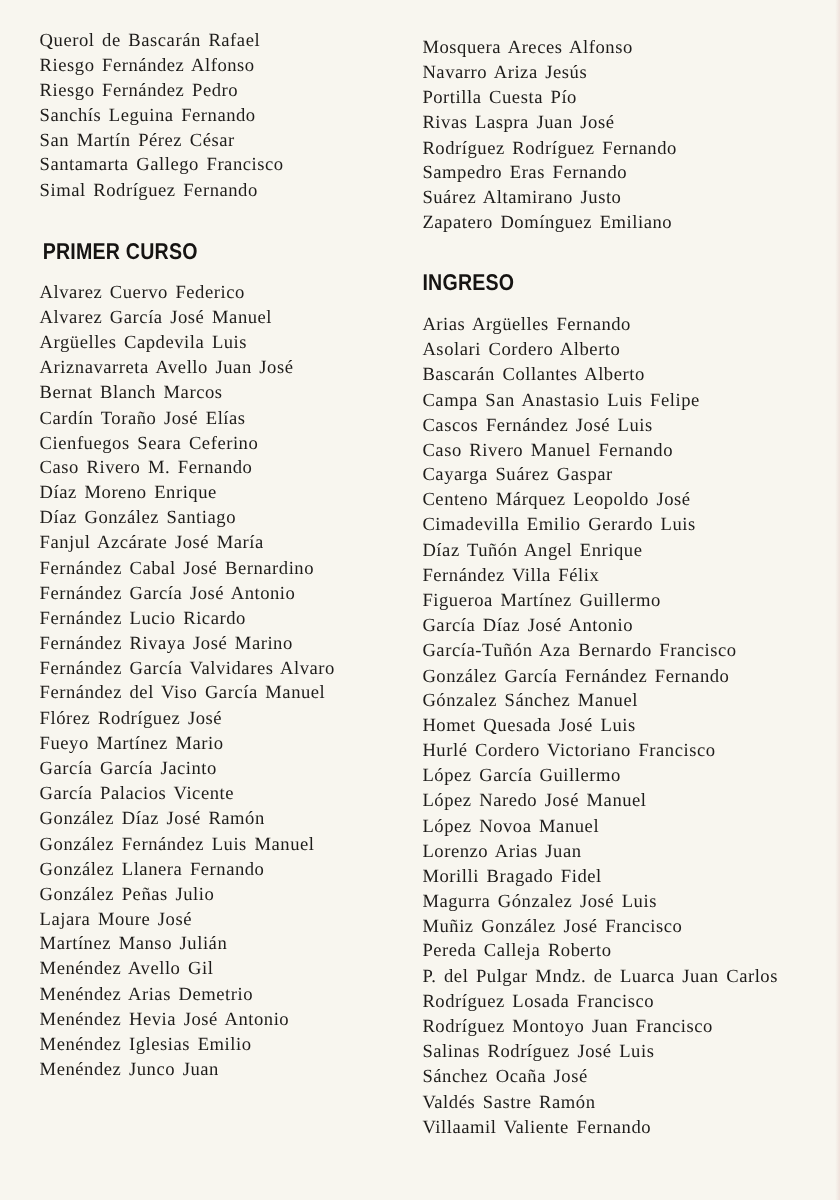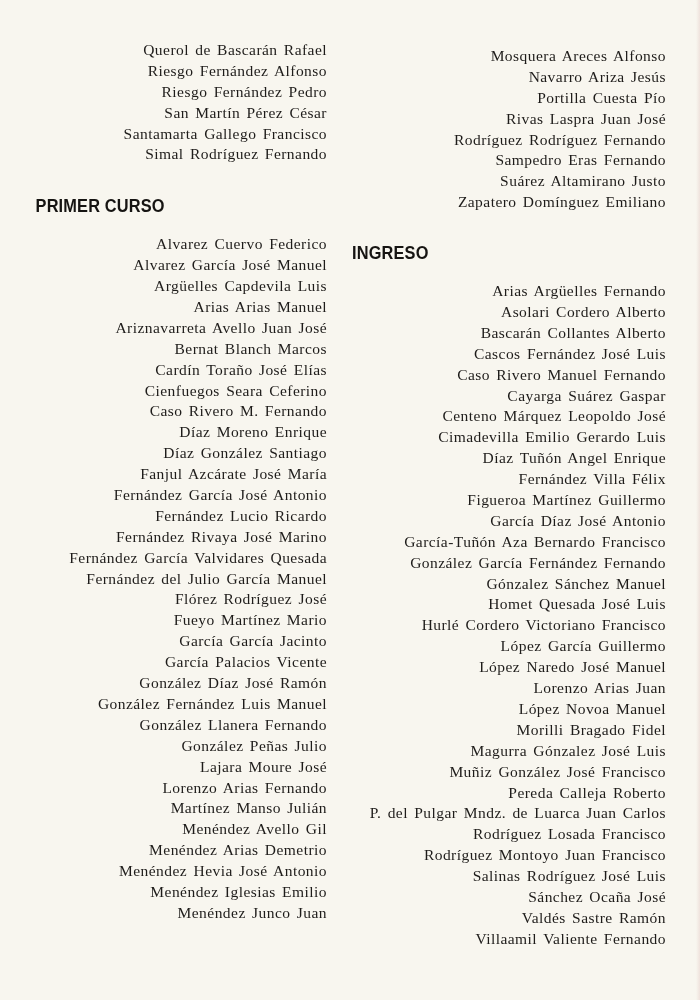--- a/index.html
+++ b/index.html
@@ -30,65 +30,65 @@
       font-weight: bold;
       font-size: 19px;
       letter-spacing: 0.2px;
       transform: scaleX(0.86);
       transform-origin: left center;
       color: #161412;
       height: 24px; line-height: 24px;
     }
     .col-left .heading { margin-top: 29px; margin-bottom: 11px; padding-left: 3px; }
     .col-right .heading { margin-top: 28px; margin-bottom: 12px; }
-    .list { margin: 16px; padding: 0; list-style: none; text-align: right; }
+    .list { margin: 0; padding: 0; list-style: none; }
   </style>
 </head>
 <body>
 
 <div class="page-edge"></div>
 
 <div class="col col-left">
   <ul class="list">
       <li class="name">Querol de Bascarán Rafael</li>
       <li class="name">Riesgo Fernández Alfonso</li>
       <li class="name">Riesgo Fernández Pedro</li>
+      <li class="name">Sanchís Leguina Fernando</li>
       <li class="name">San Martín Pérez César</li>
       <li class="name">Santamarta Gallego Francisco</li>
       <li class="name">Simal Rodríguez Fernando</li>
     </ul>
   <div class="heading">PRIMER CURSO</div>
   <ul class="list">
       <li class="name">Alvarez Cuervo Federico</li>
       <li class="name">Alvarez García José Manuel</li>
       <li class="name">Argüelles Capdevila Luis</li>
-      <li class="name">Arias Arias Manuel</li>
       <li class="name">Ariznavarreta Avello Juan José</li>
       <li class="name">Bernat Blanch Marcos</li>
       <li class="name">Cardín Toraño José Elías</li>
       <li class="name">Cienfuegos Seara Ceferino</li>
       <li class="name">Caso Rivero M. Fernando</li>
       <li class="name">Díaz Moreno Enrique</li>
       <li class="name">Díaz González Santiago</li>
       <li class="name">Fanjul Azcárate José María</li>
+      <li class="name">Fernández Cabal José Bernardino</li>
       <li class="name">Fernández García José Antonio</li>
       <li class="name">Fernández Lucio Ricardo</li>
       <li class="name">Fernández Rivaya José Marino</li>
-      <li class="name">Fernández García Valvidares Quesada</li>
-      <li class="name">Fernández del Julio García Manuel</li>
+      <li class="name">Fernández García Valvidares Alvaro</li>
+      <li class="name">Fernández del Viso García Manuel</li>
       <li class="name">Flórez Rodríguez José</li>
       <li class="name">Fueyo Martínez Mario</li>
       <li class="name">García García Jacinto</li>
       <li class="name">García Palacios Vicente</li>
       <li class="name">González Díaz José Ramón</li>
       <li class="name">González Fernández Luis Manuel</li>
       <li class="name">González Llanera Fernando</li>
       <li class="name">González Peñas Julio</li>
       <li class="name">Lajara Moure José</li>
-      <li class="name">Lorenzo Arias Fernando</li>
       <li class="name">Martínez Manso Julián</li>
       <li class="name">Menéndez Avello Gil</li>
       <li class="name">Menéndez Arias Demetrio</li>
       <li class="name">Menéndez Hevia José Antonio</li>
       <li class="name">Menéndez Iglesias Emilio</li>
       <li class="name">Menéndez Junco Juan</li>
     </ul>
 </div>
 
 <div class="col col-right">
@@ -100,38 +100,39 @@
       <li class="name">Rodríguez Rodríguez Fernando</li>
       <li class="name">Sampedro Eras Fernando</li>
       <li class="name">Suárez Altamirano Justo</li>
       <li class="name">Zapatero Domínguez Emiliano</li>
     </ul>
   <div class="heading">INGRESO</div>
   <ul class="list">
       <li class="name">Arias Argüelles Fernando</li>
       <li class="name">Asolari Cordero Alberto</li>
       <li class="name">Bascarán Collantes Alberto</li>
+      <li class="name">Campa San Anastasio Luis Felipe</li>
       <li class="name">Cascos Fernández José Luis</li>
       <li class="name">Caso Rivero Manuel Fernando</li>
       <li class="name">Cayarga Suárez Gaspar</li>
       <li class="name">Centeno Márquez Leopoldo José</li>
       <li class="name">Cimadevilla Emilio Gerardo Luis</li>
       <li class="name">Díaz Tuñón Angel Enrique</li>
       <li class="name">Fernández Villa Félix</li>
       <li class="name">Figueroa Martínez Guillermo</li>
       <li class="name">García Díaz José Antonio</li>
       <li class="name">García-Tuñón Aza Bernardo Francisco</li>
       <li class="name">González García Fernández Fernando</li>
       <li class="name">Gónzalez Sánchez Manuel</li>
       <li class="name">Homet Quesada José Luis</li>
       <li class="name">Hurlé Cordero Victoriano Francisco</li>
       <li class="name">López García Guillermo</li>
       <li class="name">López Naredo José Manuel</li>
+      <li class="name">López Novoa Manuel</li>
       <li class="name">Lorenzo Arias Juan</li>
-      <li class="name">López Novoa Manuel</li>
       <li class="name">Morilli Bragado Fidel</li>
       <li class="name">Magurra Gónzalez José Luis</li>
       <li class="name">Muñiz González José Francisco</li>
       <li class="name">Pereda Calleja Roberto</li>
       <li class="name">P. del Pulgar Mndz. de Luarca Juan Carlos</li>
       <li class="name">Rodríguez Losada Francisco</li>
       <li class="name">Rodríguez Montoyo Juan Francisco</li>
       <li class="name">Salinas Rodríguez José Luis</li>
       <li class="name">Sánchez Ocaña José</li>
       <li class="name">Valdés Sastre Ramón</li>

